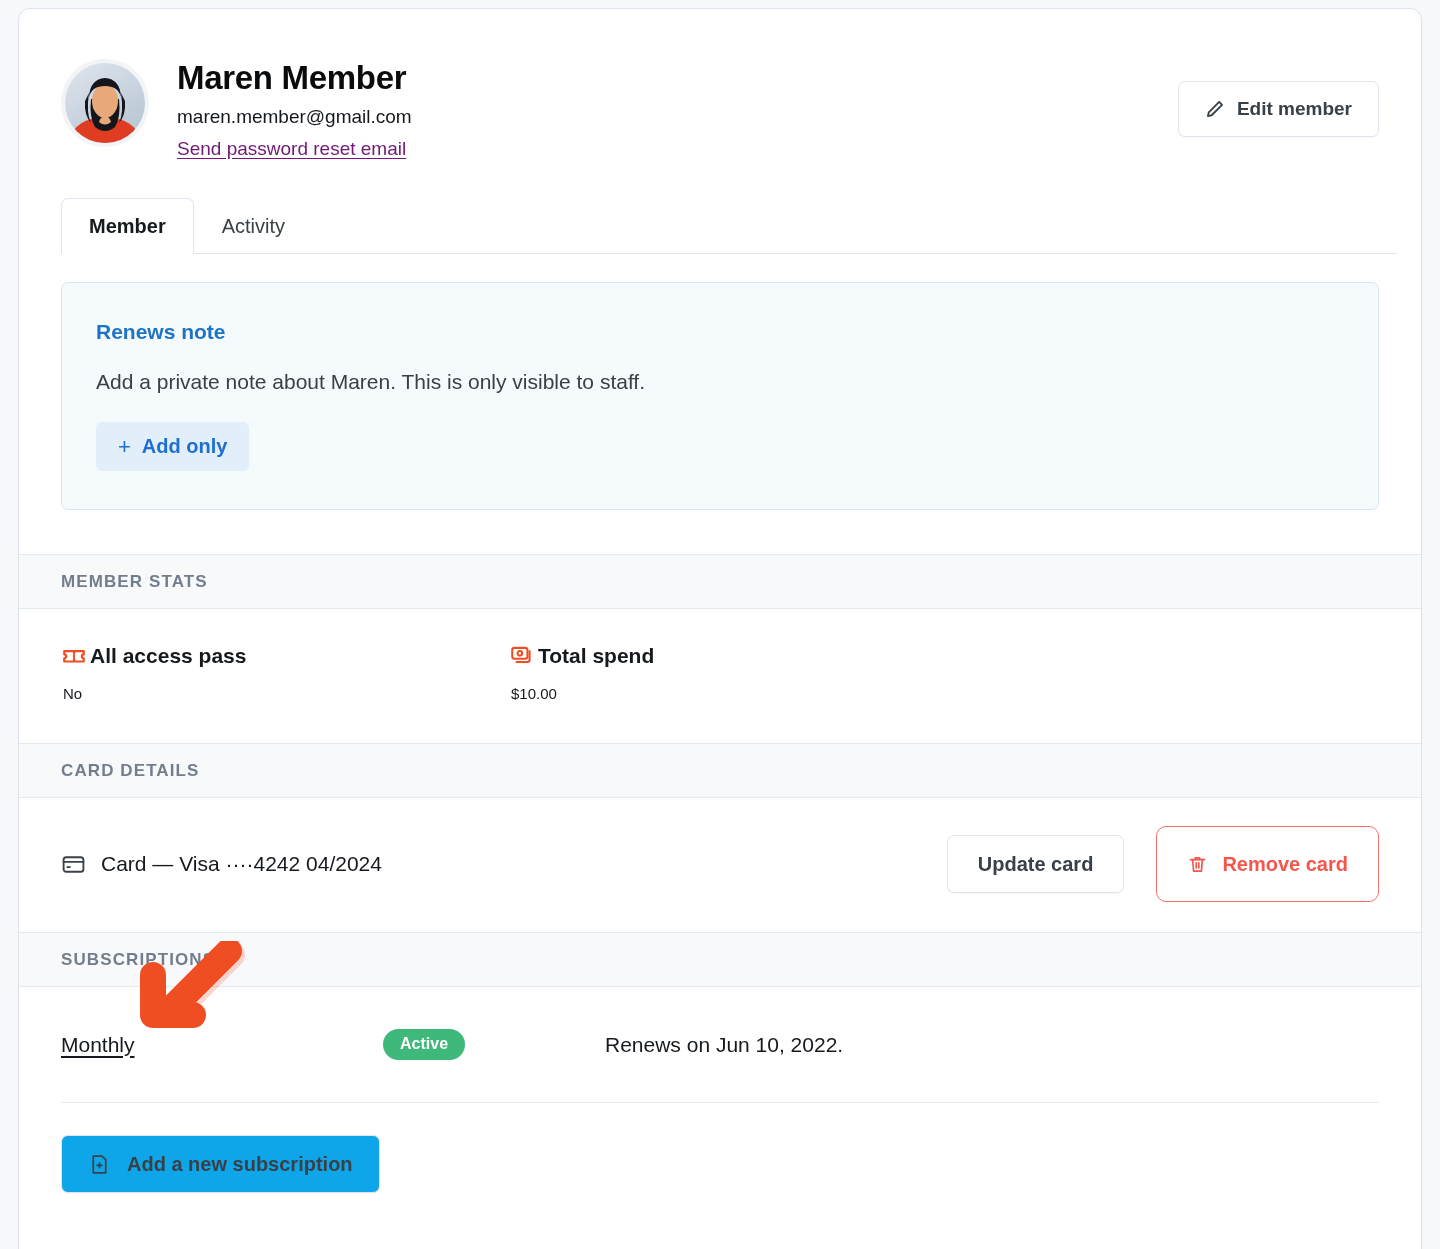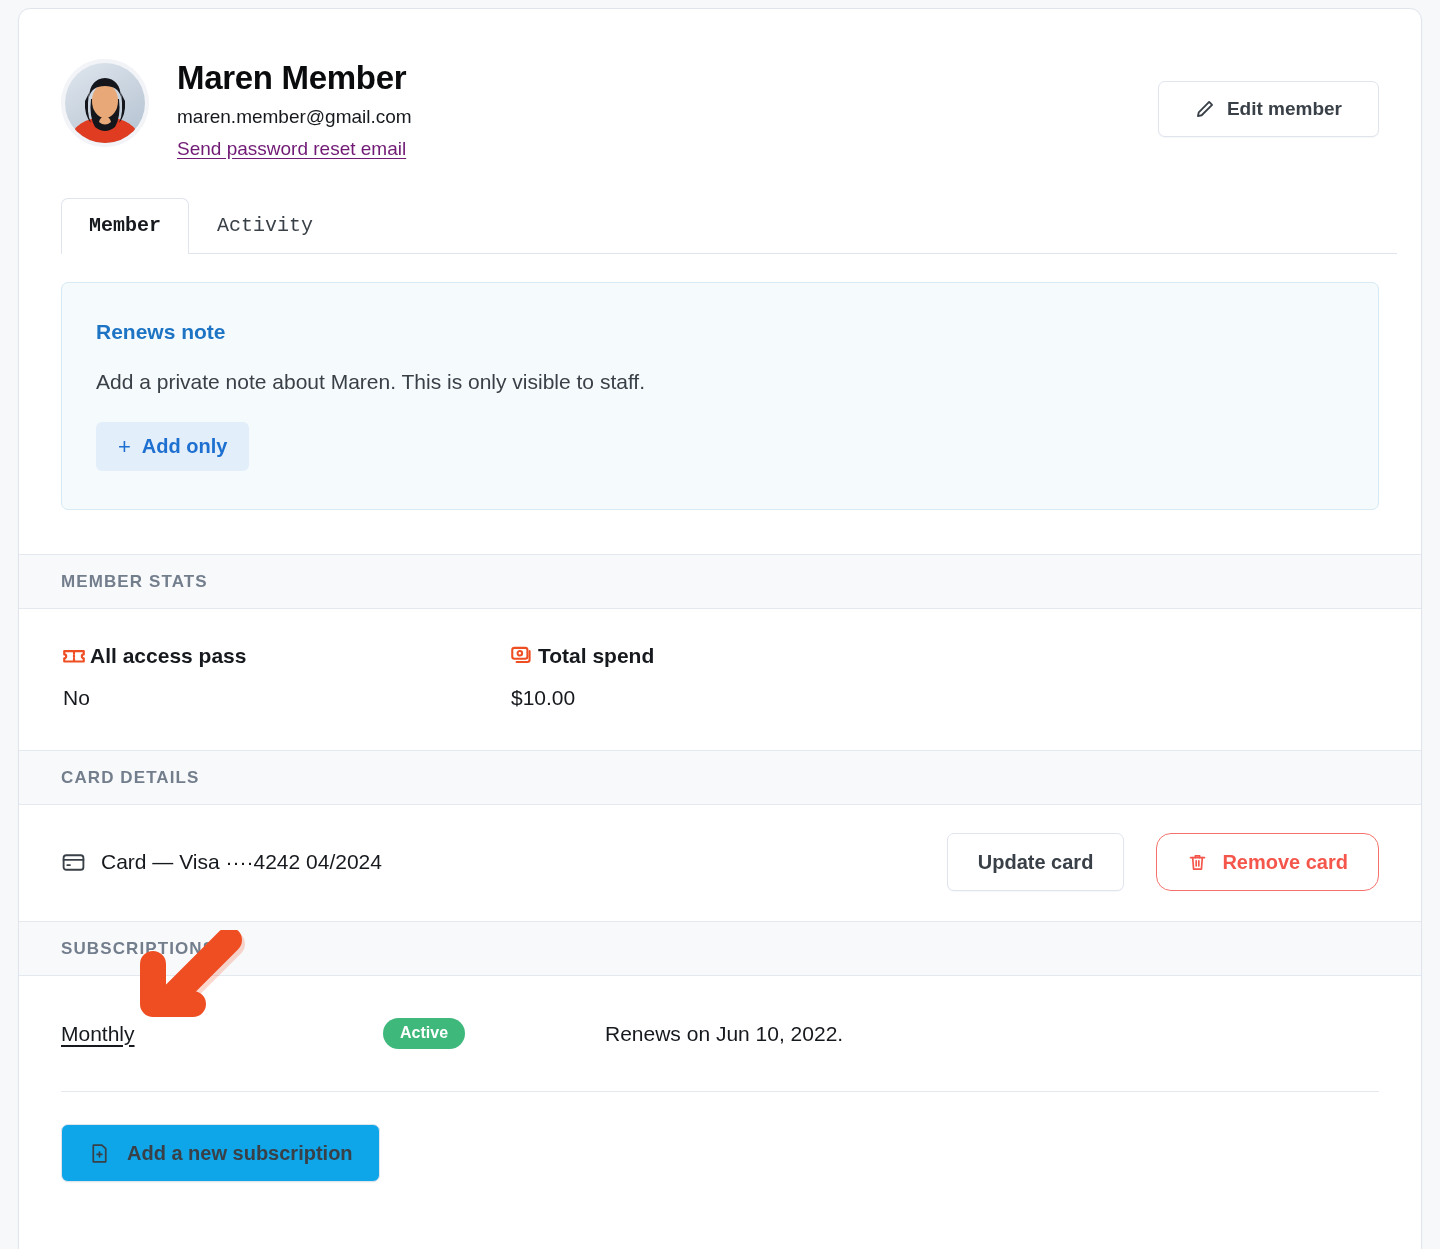--- a/index.html
+++ b/index.html
@@ -85,39 +85,38 @@
   }
 
   .edit-member-btn {
     position: absolute;
     right: 42px;
     top: 72px;
     display: flex;
     align-items: center;
     gap: 12px;
     height: 56px;
-    padding: 0 36px;
+    padding: 0 26px;
     background: #ffffff;
     border: 1px solid #dfe4ed;
     border-radius: 7px;
     font-size: 19px;
     font-weight: bold;
     color: #394047;
     cursor: pointer;
     box-shadow: 0 1px 1px rgba(30,40,60,0.04);
   }
 
   
   .tabs {
     margin-top: 38px;
     padding: 0 42px;
     display: flex;
     align-items: flex-start;
     position: relative;
-    font-family: Liberation Mono, monospace;
   }
   .tabs::after {
     content: "";
     position: absolute;
     left: 42px;
     right: 24px;
     bottom: 0;
     height: 1px;
     background: #dfe4ed;
   }
@@ -210,21 +209,21 @@
     align-items: center;
     gap: 3px;
   }
   .stat-label {
     font-size: 21px;
     font-weight: bold;
     color: #16191d;
     line-height: 1.2;
   }
   .stat-value {
-    font-size: 21px;
+    font-size: 15px;
     color: #16191d;
     margin-top: 16px;
     margin-left: 2px;
     line-height: 1.2;
   }
 
   
   .card-row {
     display: flex;
     align-items: center;
@@ -247,28 +246,28 @@
     border: 1px solid #dfe4ed;
     border-radius: 7px;
     font-size: 20px;
     font-weight: bold;
     color: #394047;
     cursor: pointer;
     font-family: inherit;
     box-shadow: 0 1px 1px rgba(30,40,60,0.04);
   }
   .btn-remove {
-    height: 58px;
+    height: 76px;
     padding: 0 30px;
     display: inline-flex;
     align-items: center;
     gap: 14px;
     background: #ffffff;
     border: 1px solid #f4726b;
-    border-radius: 15px;
+    border-radius: 10px;
     font-size: 20px;
     font-weight: bold;
     color: #f4564c;
     cursor: pointer;
     font-family: inherit;
   }
 
   
   .subs-body { padding: 0 42px; position: relative; }
   .sub-row {

